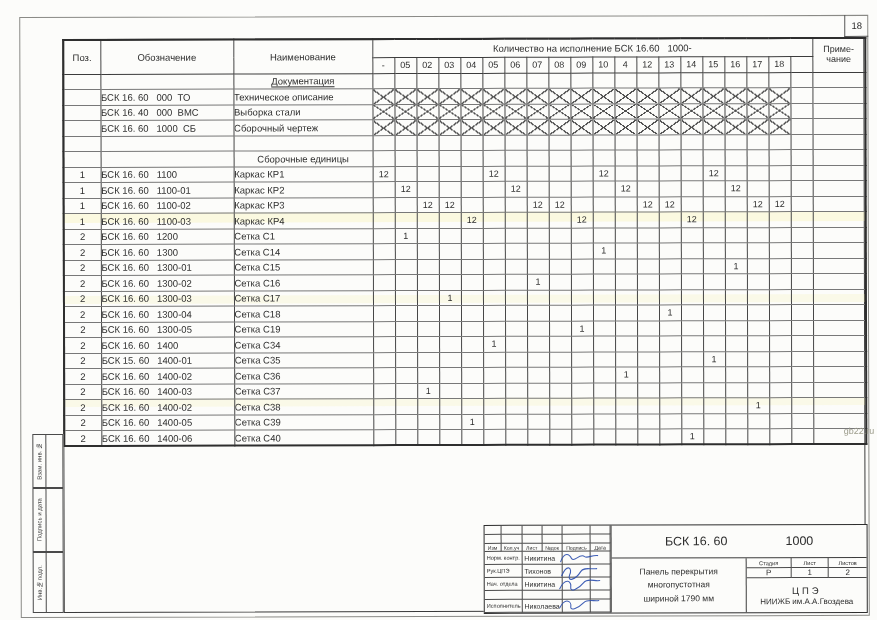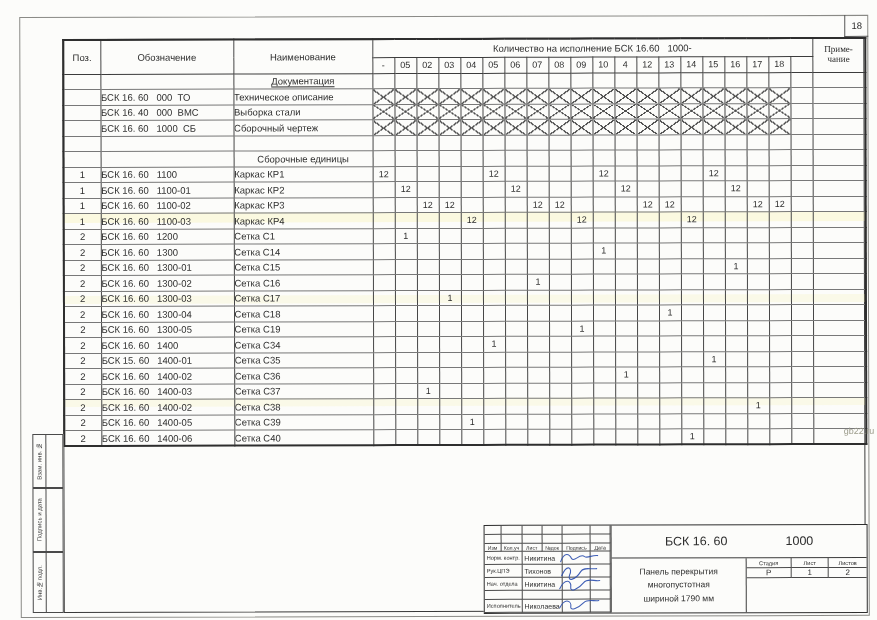--- a/index.html
+++ b/index.html
@@ -20,21 +20,21 @@
           border:2px solid #2e2e2e; }
   .spec th, .spec td { border-left:1.4px solid #474747; border-right:1.4px solid #474747;
           border-top:1px solid #787878; border-bottom:1px solid #787878;
           padding:0; font-weight:normal; box-sizing:border-box; overflow:hidden; }
   .spec thead th { border-bottom:1.3px solid #3c3c3c; }
   .spec thead tr.h1 { height:18px; }
   .spec thead tr.h2 { height:16px; }
   .spec tbody tr { height:15.5px; }
   .gh { font-size:9.5px; white-space:pre; }
   .qh { font-size:9px; }
-  .noteh { font-size:9px; line-height:1.1;font-family:Liberation Serif, serif; }
+  .noteh { font-size:9px; line-height:1.1; }
   .pos { text-align:center; font-size:9.5px; }
   .des { text-align:left; padding-left:10px; font-size:9.5px; white-space:pre; }
   .nam { text-align:left; padding-left:7px; font-size:9.5px; white-space:pre; }
   .sec { text-align:center; padding-left:0; }
   .und { text-decoration:underline; text-underline-offset:2px; }
   .qty { text-align:center; font-size:9px; }
   .xc  { background:
           linear-gradient(to top right,    transparent calc(50% - .6px), #4d4d4d calc(50% - .6px), #4d4d4d calc(50% + .6px), transparent calc(50% + .6px)),
           linear-gradient(to bottom right, transparent calc(50% - .6px), #4d4d4d calc(50% - .6px), #4d4d4d calc(50% + .6px), transparent calc(50% + .6px)); }
 
@@ -868,20 +868,24 @@
         <div class="stgc" style="width:45px">Стадия</div>
         <div class="stgc" style="width:37px">Лист</div>
         <div class="stgc" style="width:38px">Листов</div>
       </div>
       <div class="tb-abs stageval">
         <div class="stgc" style="width:45px">Р</div>
         <div class="stgc" style="width:37px">1</div>
         <div class="stgc" style="width:38px">2</div>
       </div>
 
+      <div class="tb-abs orgcell">
+        <span class="org1">ЦПЭ</span>
+        <span class="org2">НИИЖБ им.А.А.Гвоздева</span>
+      </div>
     </div>
 
     <svg class="sig-svg" width="382" height="87" viewBox="0 0 382 87">
       <g fill="none" stroke="#2d4fae" stroke-width="1.1" stroke-linecap="round" opacity="0.9">
         <path d="M77,37 C81,26 86,30 88,34 C91,38 96,28 101,32 C104,34 109,30 114,31"></path>
         <path d="M78,51 C84,38 89,44 86,50 C83,58 92,55 97,47 C100,42 107,45 113,44"></path>
         <path d="M76,64 C82,52 88,57 87,62 C86,69 95,64 100,58 C104,53 111,57 116,56"></path>
         <path d="M76,83 C82,72 88,77 87,82 C86,87 95,83 100,78 C104,74 111,77 115,76"></path>
       </g>
     </svg>

